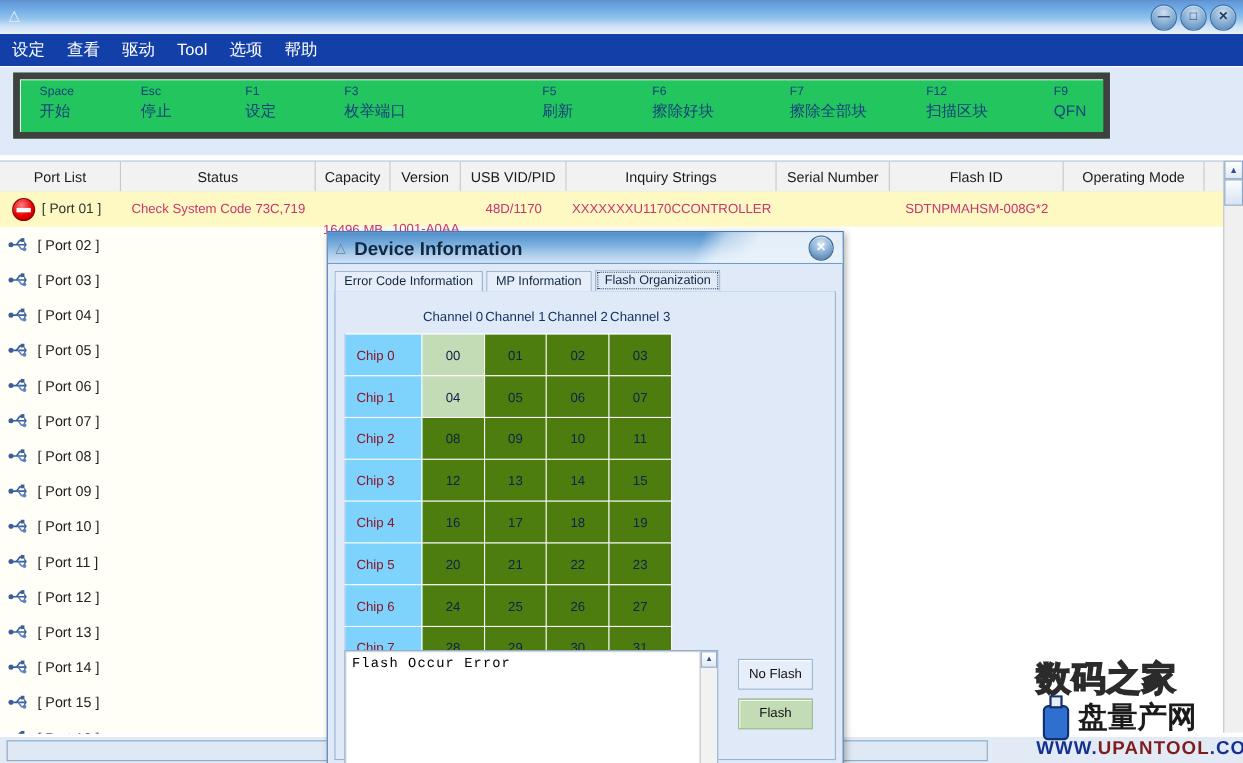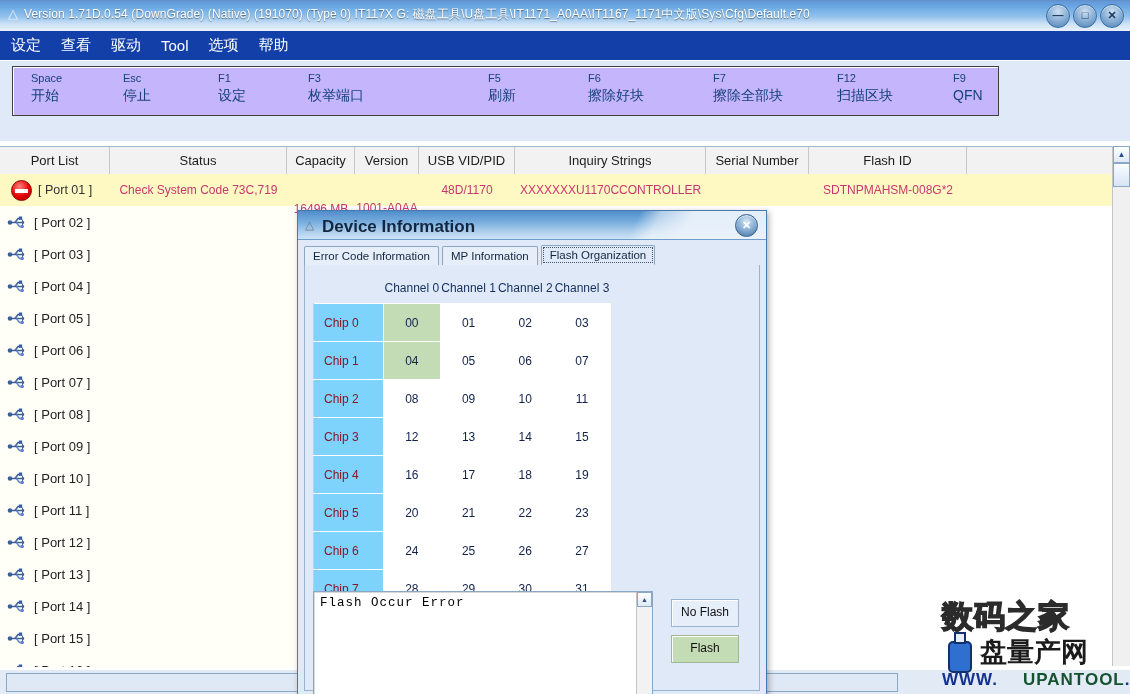--- a/index.html
+++ b/index.html
@@ -51,22 +51,22 @@
   .menubar .mi{color:#ffffff;font-size:15px;cursor:default;padding:1px 2px;}
 
   
   .toolwrap{
     position:absolute;left:0;top:60px;width:1130px;height:80px;
     background:#dfe9f7;
     border-top:1px solid #ffffff;
   }
   .toolbox{
     position:absolute;left:12px;top:5px;width:985px;height:48px;
-    background:#c4b5fd;
-    border:1px solid #404040;
+    background:#22c55e;
+    border:6px solid #404040;
     box-shadow:inset 1px 1px 0 #ffffff;
   }
   .tool{position:absolute;top:4px;}
   .tool .k{font-size:11px;color:#17407c;line-height:14px;}
   .tool .l{font-size:14px;color:#17407c;line-height:20px;white-space:nowrap;}
 
   
   .cattabs{
     position:absolute;left:12px;top:122px;height:18px;
     display:flex;align-items:center;
@@ -223,21 +223,21 @@
   table.ftable thead th{
     background:#dfe9f8;border:none;color:#132f5e;font-size:12px;height:28px;
   }
   table.ftable thead th.corner{background:#dfe9f8;border:none;}
   table.ftable td.chip{
     background:#7dd3fc;color:#8c1428;font-size:12px;text-align:left;padding-left:10px;
     border:1px solid #ffffff;border-left:1px solid #b9cde6;
     width:58px;
   }
   table.ftable td.cell{
-    background:#ffffff;color:#11214a;border:1px solid #ffffff;
+    background:#4d7c0f;color:#11214a;border:1px solid #ffffff;
   }
   table.ftable td.cell.hl{background:#c4dcb6;}
 
   .logbox{
     position:absolute;left:8px;top:326px;width:338px;height:160px;
     background:#ffffff;border:1px solid #8aa7c6;
     box-shadow:inset 1px 1px 0 #d8d8d8;
     overflow:hidden;
   }
   .logtext{
@@ -282,31 +282,30 @@
   .wm2{
     position:absolute;left:44px;top:38px;font-size:27px;font-weight:bold;
     color:#1b1b1b;font-family:"DejaVu Sans", sans-serif;white-space:nowrap;
     text-shadow:1px 1px 0 #ffffff;
   }
   .wm3{
     position:absolute;left:6px;top:74px;font-size:17px;font-weight:bold;
     letter-spacing:1px;font-family:"Liberation Sans", sans-serif;white-space:nowrap;
   }
   .wm3 .b{color:#14318f;}
-  .wm3 .r{color:#14532d;margin-left:25px;}
+  .wm3 .r{color:#7f1d1d;}
 </style>
 </head>
 <body>
 
 <div id="app">
 
   <div class="titlebar">
     <div class="glass"></div>
     <div class="title-icon">△</div>
-    <div class="title-text">Version 1.71D.0.54 (DownGrade) (Native) (191070) (Type 0) IT117X G: 磁盘工具\U盘工具\IT1171_A0AA\IT1167_1171中文版\Sys\Cfg\Default.e70</div>
     <div class="winbtns">
       <div class="winbtn">—</div>
       <div class="winbtn">□</div>
       <div class="winbtn">✕</div>
     </div>
   </div>
 
   <div class="menubar">
     <div class="items" id="menu-items">
         <div class="mi">设定</div>
@@ -371,20 +370,21 @@
   <div class="gridwrap">
     <div class="ghead" id="ghead">
         <div class="hc" style="width: 110px;">Port List</div>
         <div class="hc" style="width: 177px;">Status</div>
         <div class="hc" style="width: 68px;">Capacity</div>
         <div class="hc" style="width: 64px;">Version</div>
         <div class="hc" style="width: 96px;">USB VID/PID</div>
         <div class="hc" style="width: 191px;">Inquiry Strings</div>
         <div class="hc" style="width: 103px;">Serial Number</div>
         <div class="hc" style="width: 158px;">Flash ID</div>
+        <div class="hc" style="width: 128px;">Operating Mode</div>
       </div>
 
     <div class="portlist" id="portlist">
         <div style="height: 32px;"></div>
         <div class="portitem">
           <div class="usbicon">
             <svg width="19" height="19" viewBox="0 0 19 19">
               <circle cx="3" cy="9.5" r="2.3" fill="#3c5f9c"></circle>
               <path d="M3 9.5 H15" stroke="#3c5f9c" stroke-width="1.5" fill="none"></path>
               <path d="M8 9.5 L11 5.5 H13.5" stroke="#3c5f9c" stroke-width="1.5" fill="none"></path>

